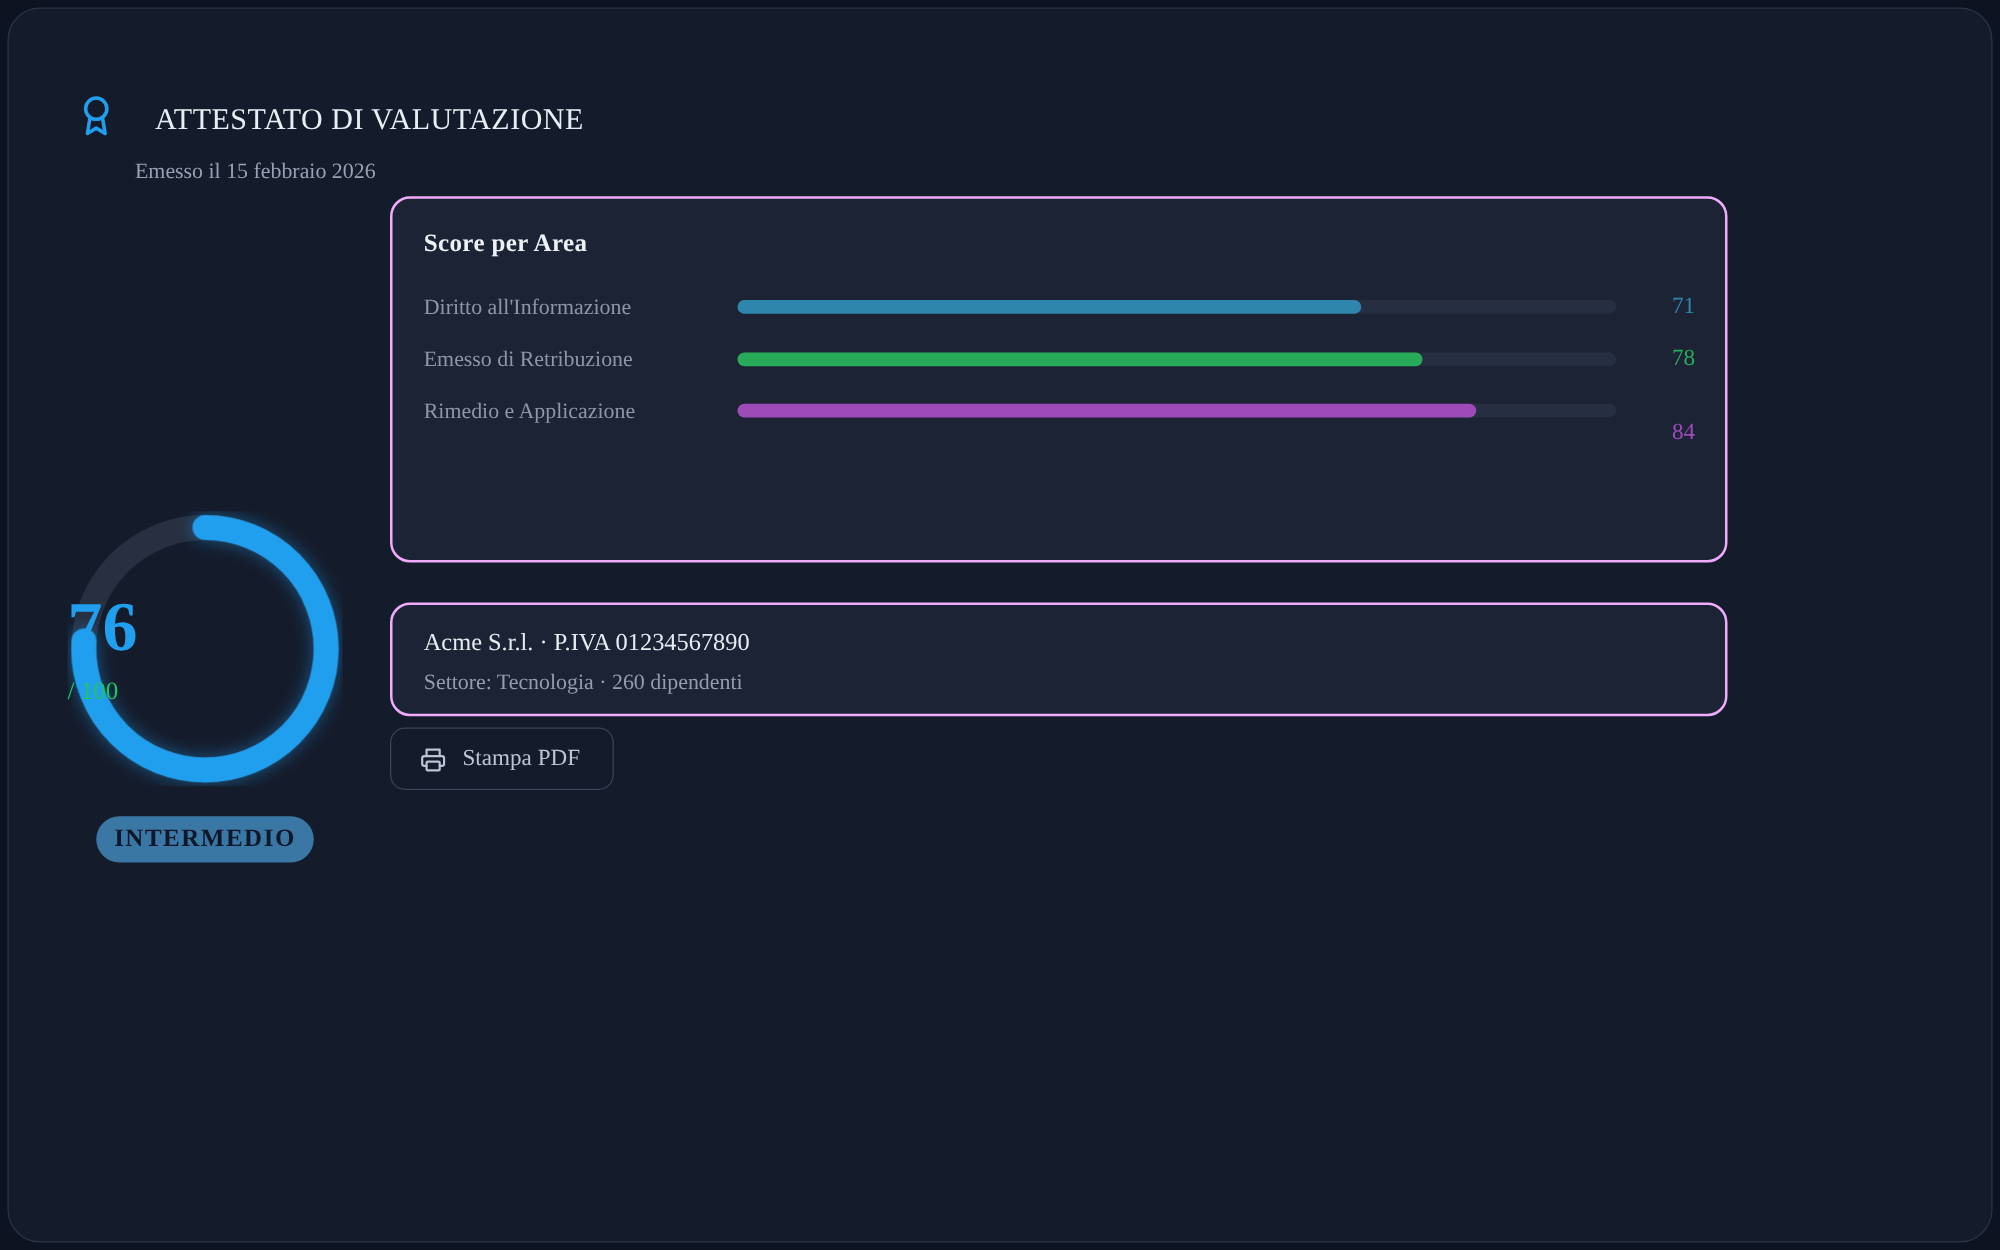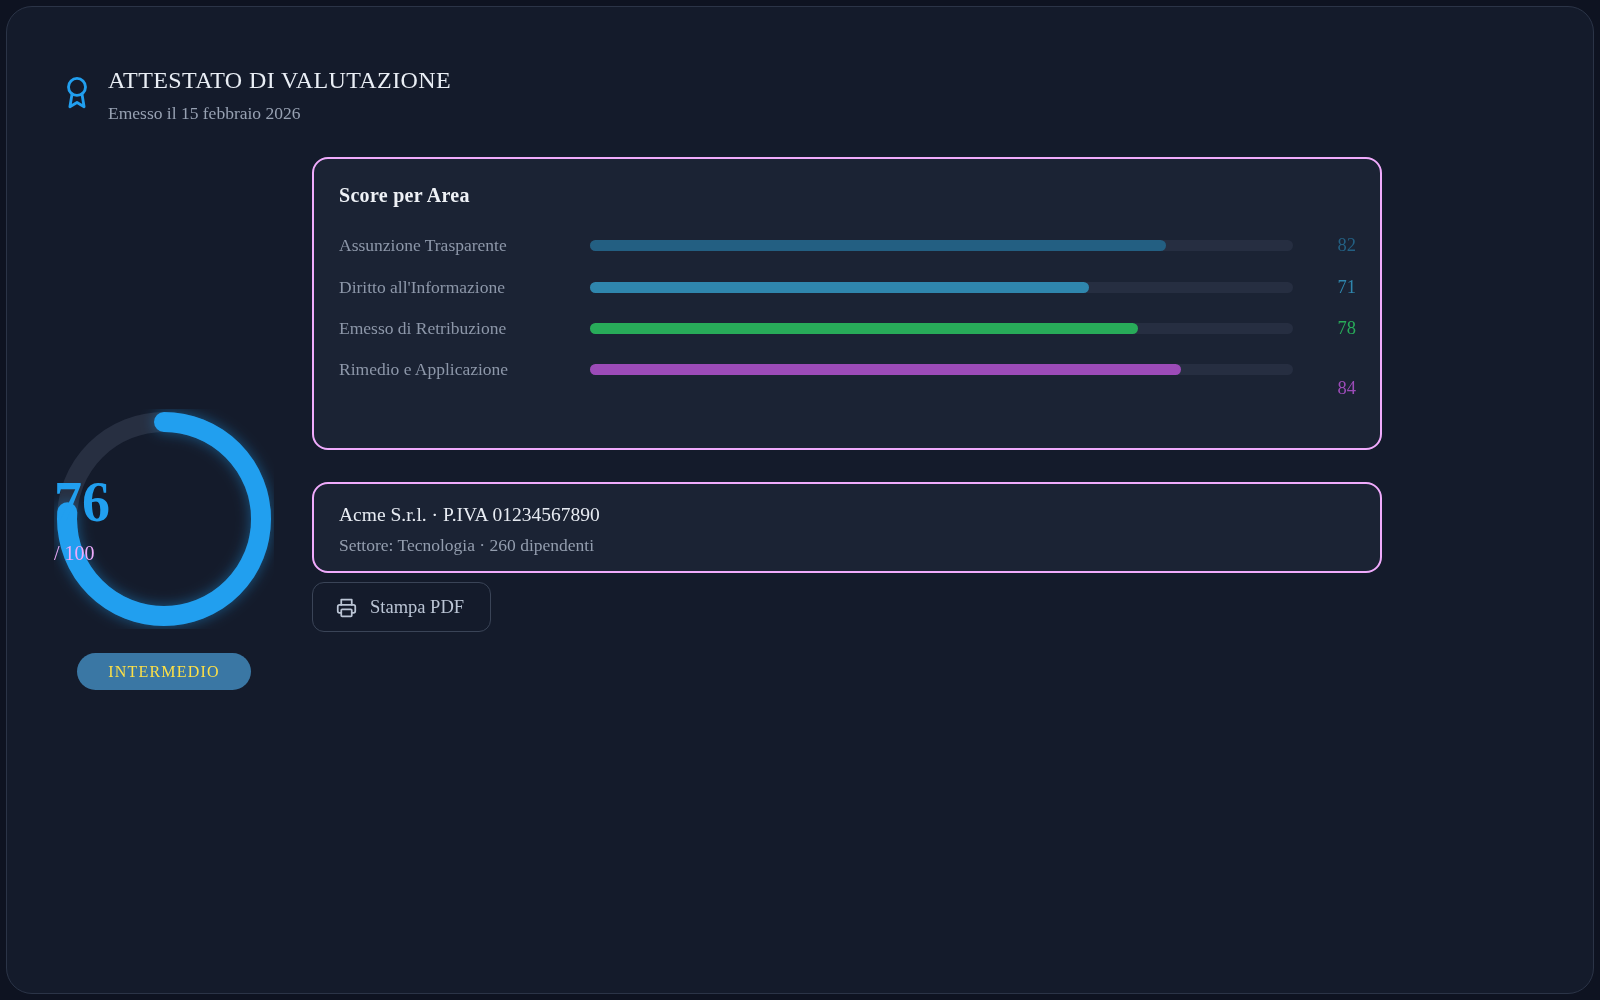--- a/index.html
+++ b/index.html
@@ -8,35 +8,35 @@
     background:#0e1321; overflow:hidden;
     font-family:"Liberation Serif","DejaVu Serif",serif;
   }
   .frame {
     position:absolute; inset:6px; border-radius:26px;
     border:1.5px solid #2b3447; background:#141b2b;
   }
   
   .header { position:absolute; left:53px; top:60px; display:flex; gap:14px; align-items:flex-start; }
   .header .icon-wrap { margin-top:8px; }
-  .page-title { margin:0; font-size:24px; font-weight:400; color:#e9eef5; letter-spacing:.4px; }
+  .page-title { margin:16px; font-size:24px; font-weight:400; color:#e9eef5; letter-spacing:.4px; }
   .page-subtitle { margin-top:9px; font-size:17.5px; color:#97a1b2; }
 
   
   .gauge-wrap { position:absolute; left:47px; top:402px; width:220px; height:220px; }
   .gauge-wrap svg { position:absolute; inset:0; }
   .gauge-arc { filter:drop-shadow(0 0 7px rgba(33,159,239,.45)); }
   .gauge-center { position:absolute; inset:0; display:flex; flex-direction:column; justify-content:center; }
   .gauge-score { font-size:56px; font-weight:bold; line-height:1; }
-  .gauge-outof { margin-top:12px; font-size:20px; color:#f0abfc; }
+  .gauge-outof { margin-top:12px; font-size:20px; color:#22c55e; }
 
   .level-badge {
     position:absolute; left:70px; top:646px; width:174px; height:37px;
     border-radius:19px; display:flex; align-items:center; justify-content:center;
-    color:#fde047; font-size:16px; letter-spacing:1.2px;
+    color:#0f172a; font-size:20px; letter-spacing:1.2px;font-weight:bold;
   }
 
   
   .card {
     position:absolute; left:305px; width:1070px; box-sizing:border-box;
     background:#1b2334; border:2px solid #f0abfc; border-radius:16px;
   }
   .score-card { top:150px; height:293px; padding:25px 24px 0 25px; }
   .score-card h2 { margin:0 0 18px 0; font-size:20px; font-weight:bold; color:#eef1f6; letter-spacing:.3px; }
   .area-row { display:flex; align-items:center; height:41.4px; }
@@ -85,27 +85,20 @@
       <div class="gauge-outof">/ 100</div>
     </div>
   </div>
 
   <div class="level-badge" id="level-badge" style="background: rgb(58, 119, 164);">INTERMEDIO</div>
 
   <section class="card score-card">
     <h2>Score per Area</h2>
     <div id="area-rows">
         <div class="area-row">
-          <span class="area-label">Assunzione Trasparente</span>
-          <div class="area-track">
-            <div class="area-fill" style="width: 82%; background: rgb(35, 95, 130);"></div>
-          </div>
-          <span class="area-value" style="color: rgb(35, 95, 130);">82</span>
-        </div>
-        <div class="area-row">
           <span class="area-label">Diritto all'Informazione</span>
           <div class="area-track">
             <div class="area-fill" style="width: 71%; background: rgb(47, 134, 173);"></div>
           </div>
           <span class="area-value" style="color: rgb(47, 134, 173);">71</span>
         </div>
         <div class="area-row">
           <span class="area-label">Emesso di Retribuzione</span>
           <div class="area-track">
             <div class="area-fill" style="width: 78%; background: rgb(40, 171, 89);"></div>

